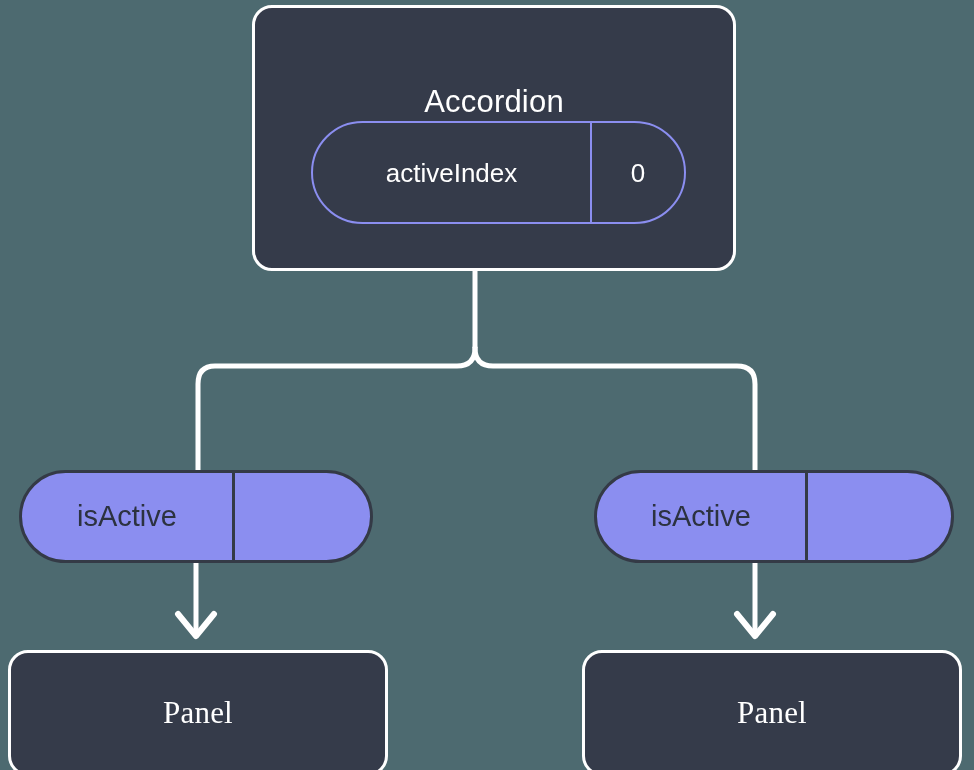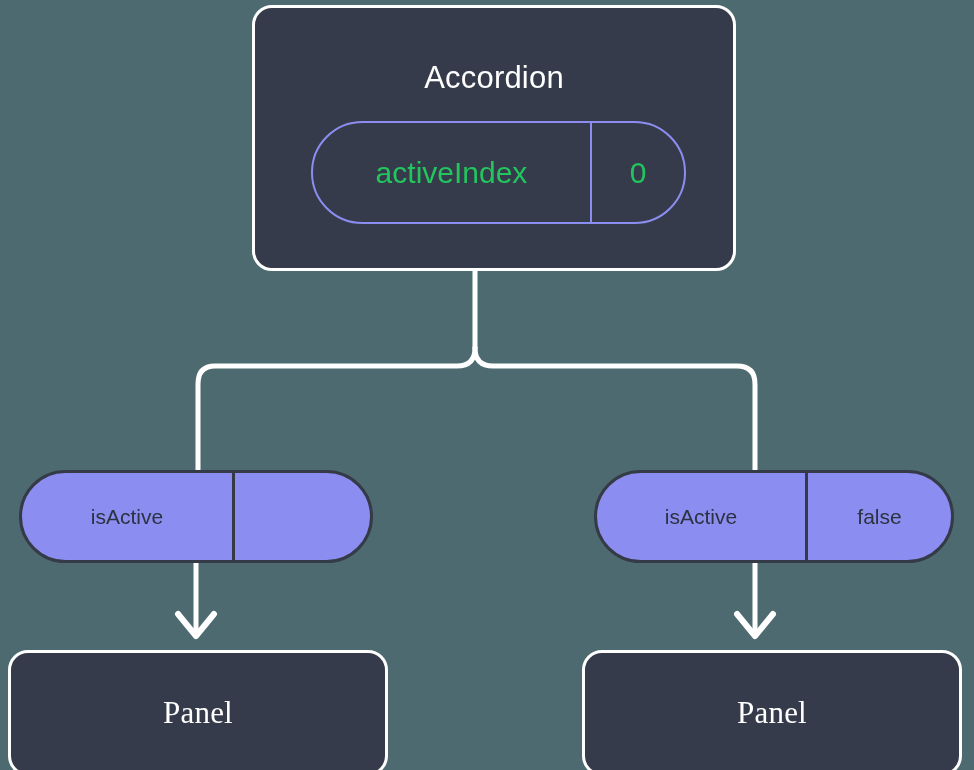--- a/index.html
+++ b/index.html
@@ -52,21 +52,21 @@
 
   .node-title {
     color: #ffffff;
     font-size: 31px;
     font-weight: 400;
     text-align: center;
     letter-spacing: 0.2px;
   }
 
   #accordion-box .node-title {
-    margin-top: 52px;
+    margin-top: 76px;
   }
 
   
   #activeindex-badge {
     position: absolute;
     left: 56px;
     top: 113px;
     width: 375px;
     height: 103px;
     box-sizing: border-box;
@@ -74,22 +74,22 @@
     border-radius: 52px;
     display: flex;
     align-items: stretch;
     overflow: hidden;
   }
   #activeindex-badge .badge-key,
   #activeindex-badge .badge-val {
     display: flex;
     align-items: center;
     justify-content: center;
-    color: #22c55e;
-    font-size: 30px;
+    color: #ffffff;
+    font-size: 26px;
     line-height: 1;
   }
   #activeindex-badge .badge-key {
     flex: 0 0 277px;
     border-right: 2px solid #8b8ef0;
   }
   #activeindex-badge .badge-val {
     flex: 1 1 auto;
   }
 
@@ -105,21 +105,21 @@
     overflow: hidden;
     top: 470px;
     height: 93px;
   }
   .prop-pill .pill-key,
   .prop-pill .pill-val {
     display: flex;
     align-items: center;
     justify-content: center;
     color: #2c3240;
-    font-size: 21px;
+    font-size: 29px;
     line-height: 1;
   }
   .prop-pill .pill-key {
     border-right: 3px solid #343a46;
   }
   .prop-pill .pill-val {
     flex: 1 1 auto;
   }
 
   #pill-left {
@@ -179,21 +179,20 @@
       <span class="badge-val">0</span>
     </div>
   </div>
 
   <div class="prop-pill" id="pill-left">
     <span class="pill-key">isActive</span>
   </div>
 
   <div class="prop-pill" id="pill-right">
     <span class="pill-key">isActive</span>
-    <span class="pill-val">false</span>
   </div>
 
   <div class="node-box" id="panel-left">
     <div class="node-title">Panel</div>
   </div>
 
   <div class="node-box" id="panel-right">
     <div class="node-title">Panel</div>
   </div>
 

